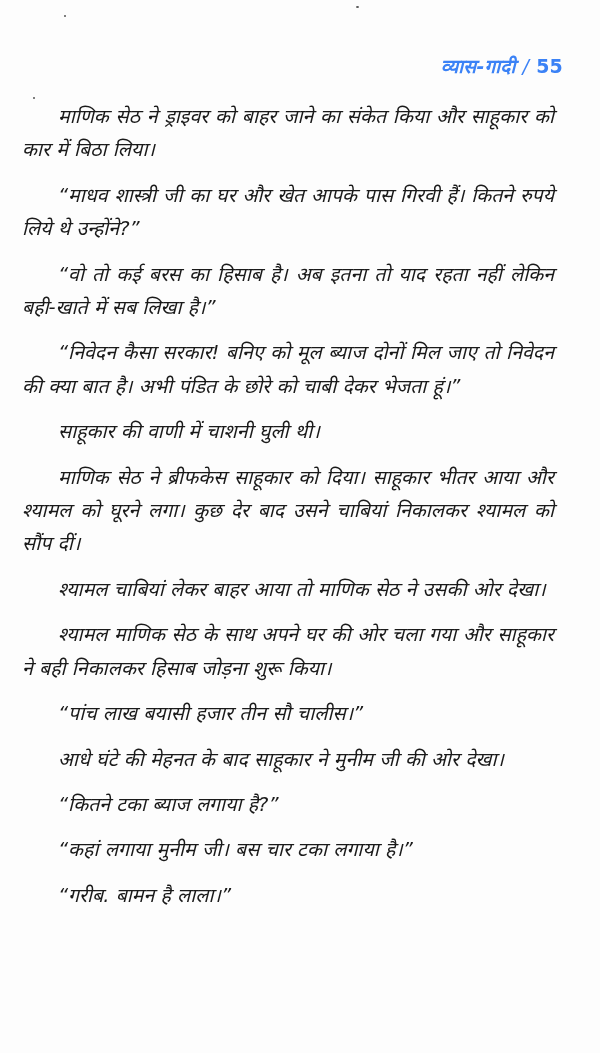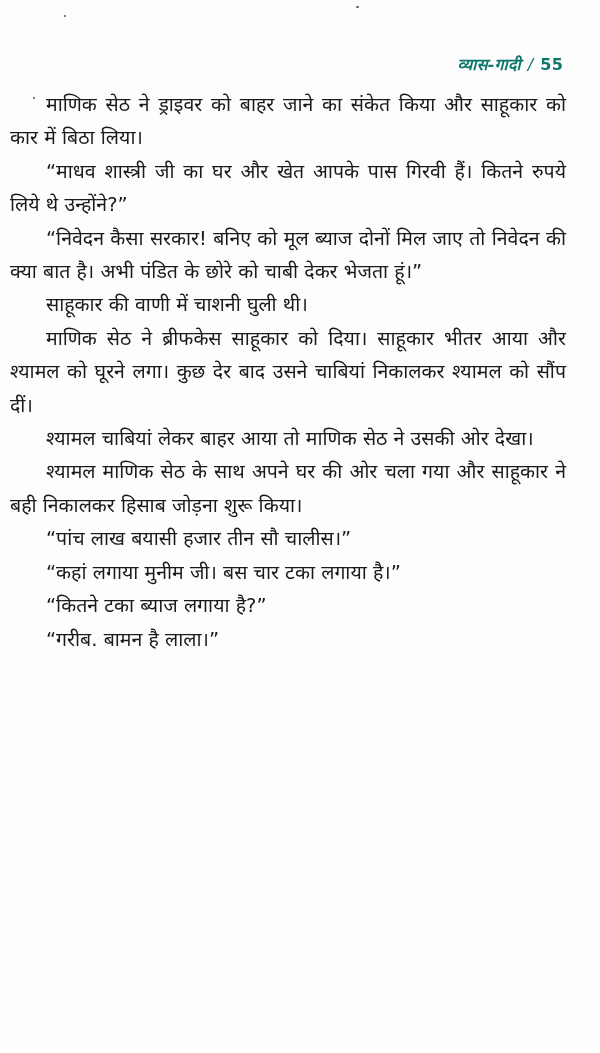--- a/index.html
+++ b/index.html
@@ -24,24 +24,24 @@
   .speck {
     position: absolute;
     width: 2px; height: 2px;
     background: #555;
     border-radius: 50%;
   }
   .running-head {
     position: absolute;
     top: 53px;
     right: 37px;
-    font-size: 16px;
+    font-size: 19px;
     font-weight: bold;
     font-style: italic;
-    color: #0f766e;
+    color: #3b82f6;
     letter-spacing: 0.2px;
     white-space: nowrap;
   }
   .running-head .sep {
     font-style: italic;
     font-weight: normal;
     margin: 0 7px;
   }
   .running-head .pno {
     font-style: normal;
@@ -50,47 +50,50 @@
   .body-text {
     position: absolute;
     top: 88px;
     left: 10px;
     width: 556px;
     font-size: 19.5px;
     line-height: 33.4px;
     color: #1a1a1a;
   }
   .para {
-    margin: 0;
+    margin: 12px;
     text-indent: 36px;
     text-align: justify;
     text-align-last: left;
+    font-style: italic;
   }
 </style>
 </head>
 <body>
 
 <div class="page">
 
   <span class="speck" style="left:64px; top:15px;"></span>
   <span class="speck" style="left:356px; top:6px; width:3px; height:2px;"></span>
   <span class="speck" style="left:33px; top:97px;"></span>
 
   <div class="running-head">
     <span>व्यास-गादी</span><span class="sep">/</span><span class="pno">55</span>
   </div>
 
   <div class="body-text">
     <p class="para">माणिक सेठ ने ड्राइवर को बाहर जाने का संकेत किया और साहूकार को कार में बिठा लिया।</p>
     <p class="para">“माधव शास्त्री जी का घर और खेत आपके पास गिरवी हैं। कितने रुपये लिये थे उन्होंने?”</p>
+    <p class="para">“वो तो कई बरस का हिसाब है। अब इतना तो याद रहता नहीं लेकिन बही-खाते में सब लिखा है।”</p>
     <p class="para">“निवेदन कैसा सरकार! बनिए को मूल ब्याज दोनों मिल जाए तो निवेदन की क्या बात है। अभी पंडित के छोरे को चाबी देकर भेजता हूं।”</p>
     <p class="para">साहूकार की वाणी में चाशनी घुली थी।</p>
     <p class="para">माणिक सेठ ने ब्रीफकेस साहूकार को दिया। साहूकार भीतर आया और श्यामल को घूरने लगा। कुछ देर बाद उसने चाबियां निकालकर श्यामल को सौंप दीं।</p>
     <p class="para">श्यामल चाबियां लेकर बाहर आया तो माणिक सेठ ने उसकी ओर देखा।</p>
     <p class="para">श्यामल माणिक सेठ के साथ अपने घर की ओर चला गया और साहूकार ने बही निकालकर हिसाब जोड़ना शुरू किया।</p>
     <p class="para">“पांच लाख बयासी हजार तीन सौ चालीस।”</p>
+    <p class="para">आधे घंटे की मेहनत के बाद साहूकार ने मुनीम जी की ओर देखा।</p>
+    <p class="para">“कितने टका ब्याज लगाया है?”</p>
     <p class="para">“कहां लगाया मुनीम जी। बस चार टका लगाया है।”</p>
-    <p class="para">“कितने टका ब्याज लगाया है?”</p>
     <p class="para">“गरीब. बामन है लाला।”</p>
 
   </div>
 
 </div>
 
 </body></html>

